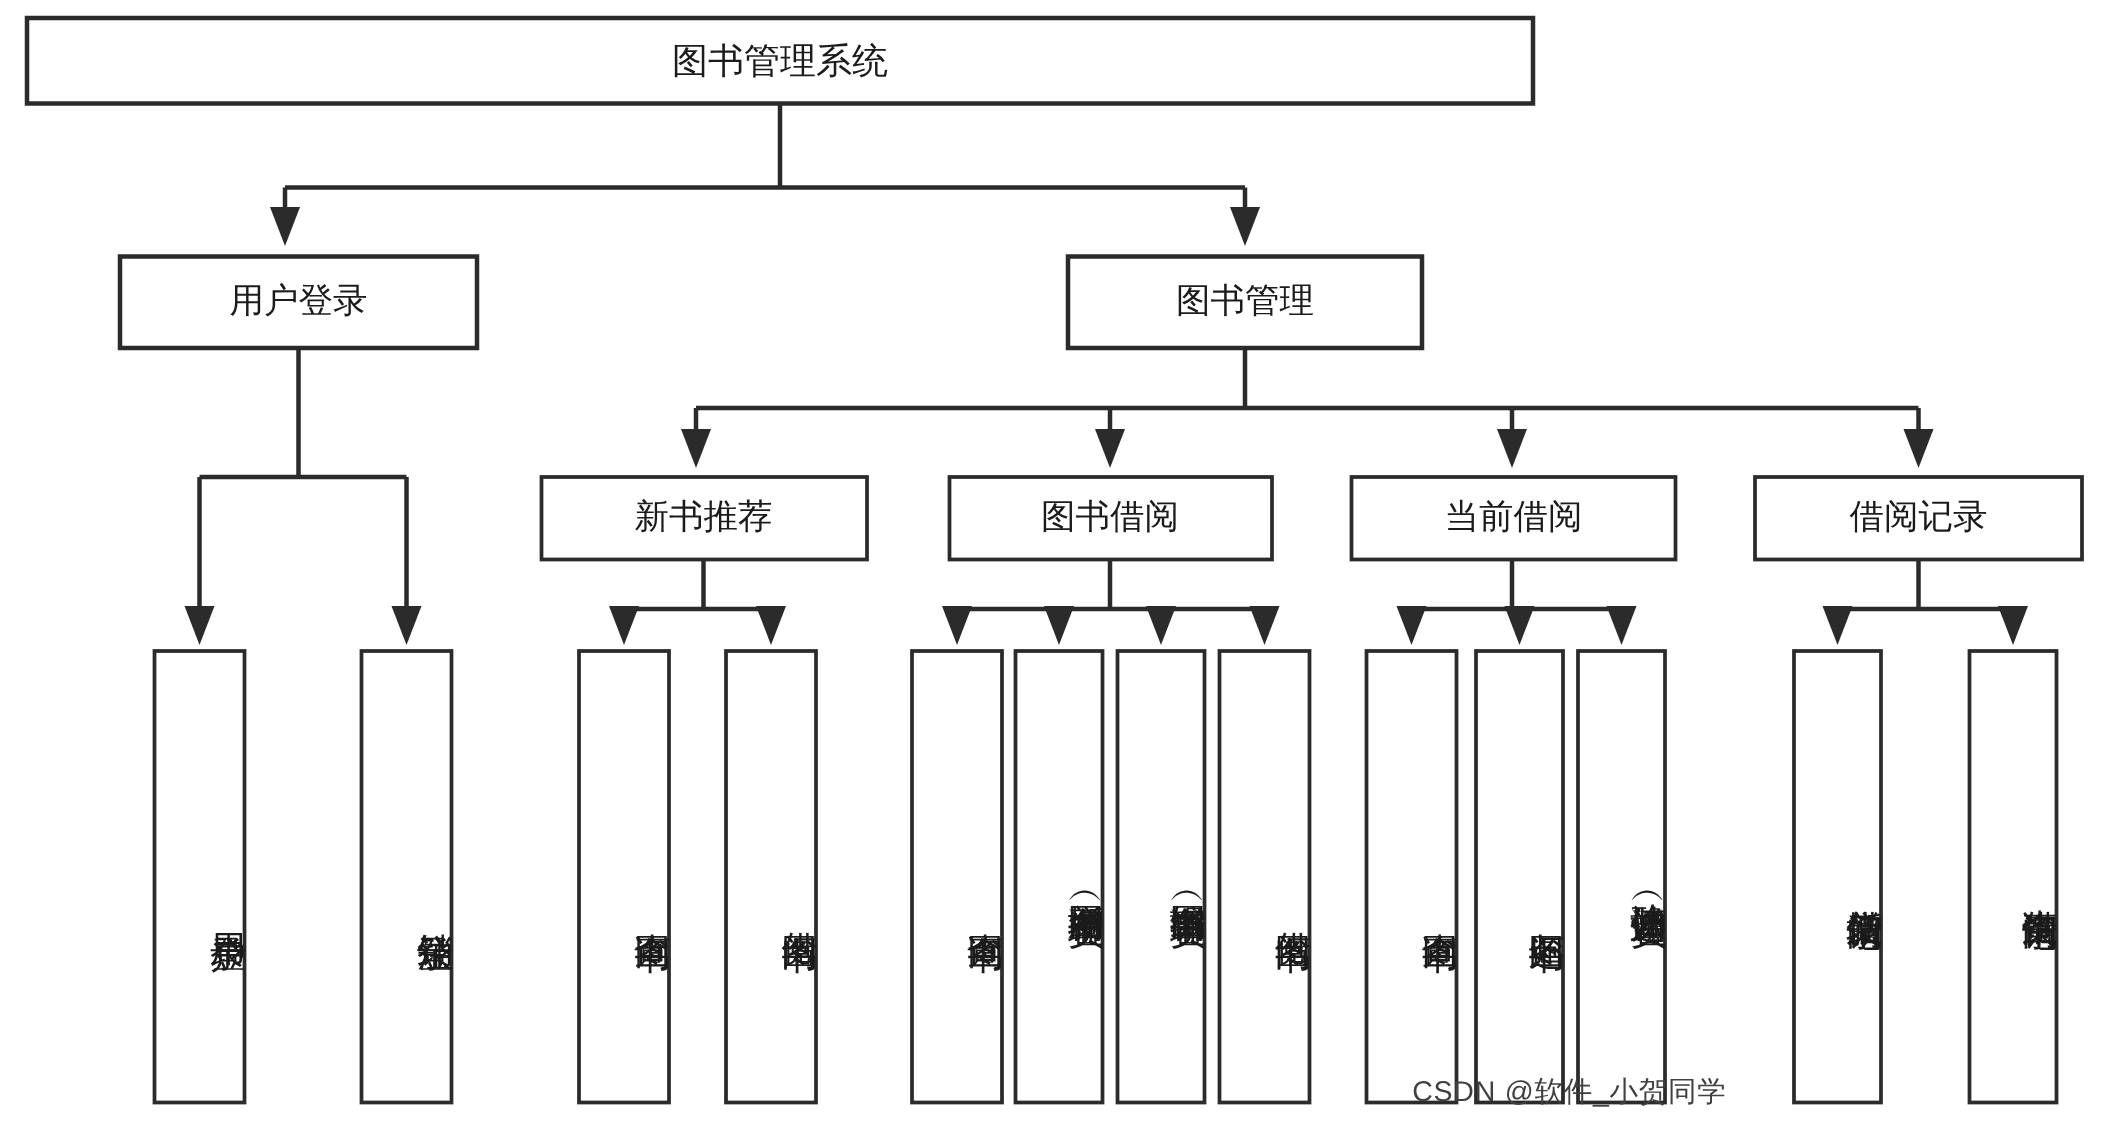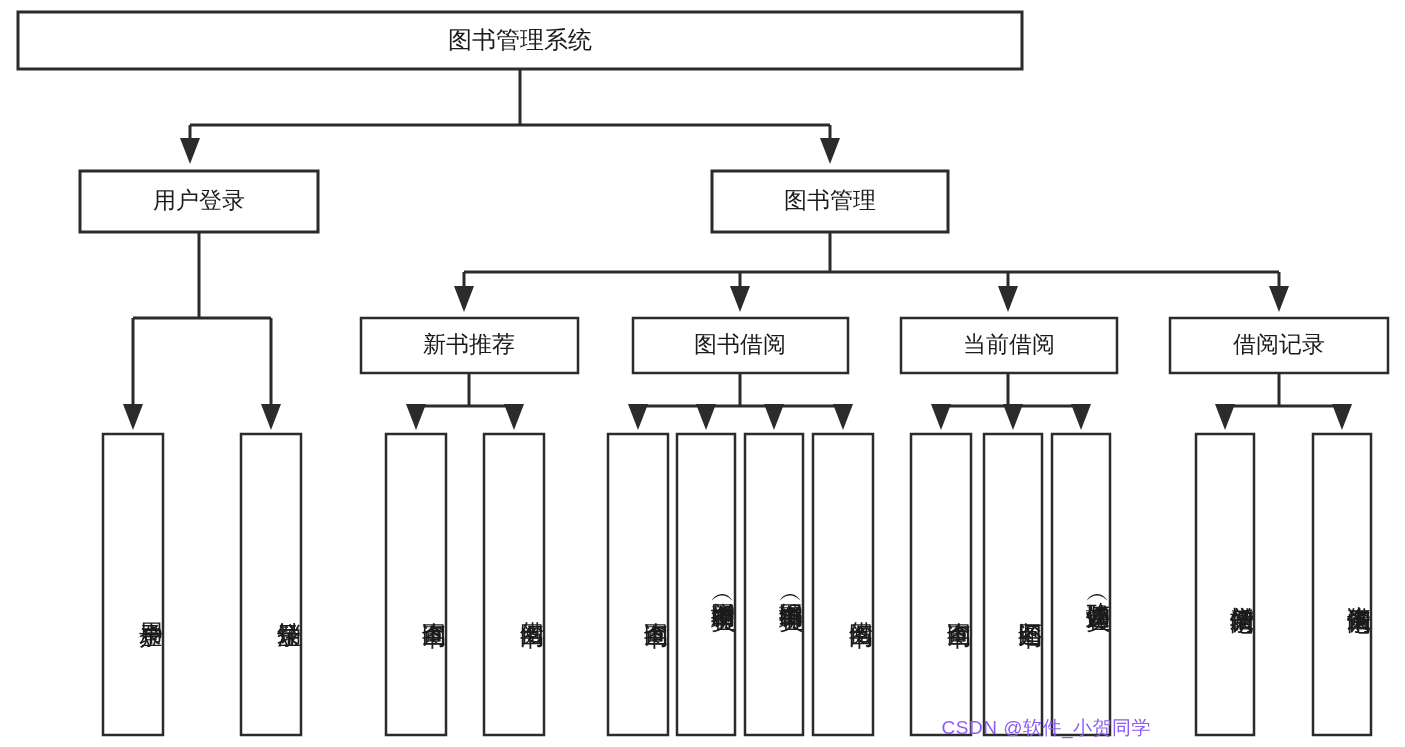--- a/index.html
+++ b/index.html
@@ -67,21 +67,21 @@
     text-align: center;
     white-space: nowrap;
     user-select: none;
   }
   .watermark {
     position: absolute;
     right: 10px;
     bottom: 6px;
     font-family: "Liberation Sans", "DejaVu Sans", sans-serif;
     font-size: 19px;
-    color: #8b5cf6;
+    color: #404040;
     letter-spacing: 0.5px;
     user-select: none;
     white-space: nowrap;
   }
 </style>
 </head>
 <body>
 
 <div id="diagram-root">
 

